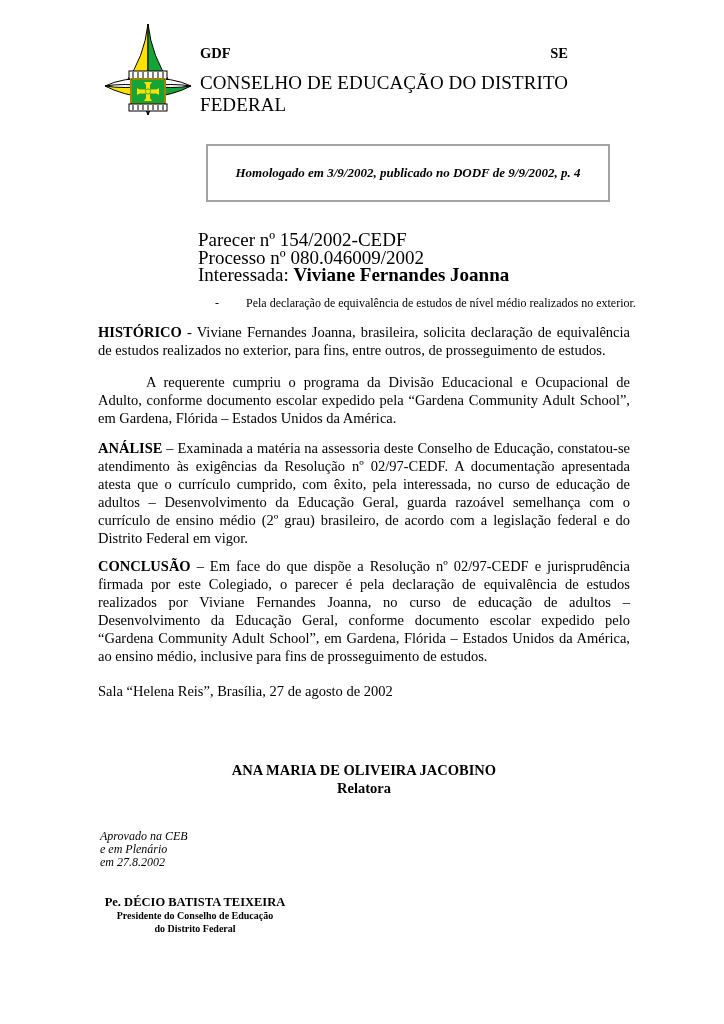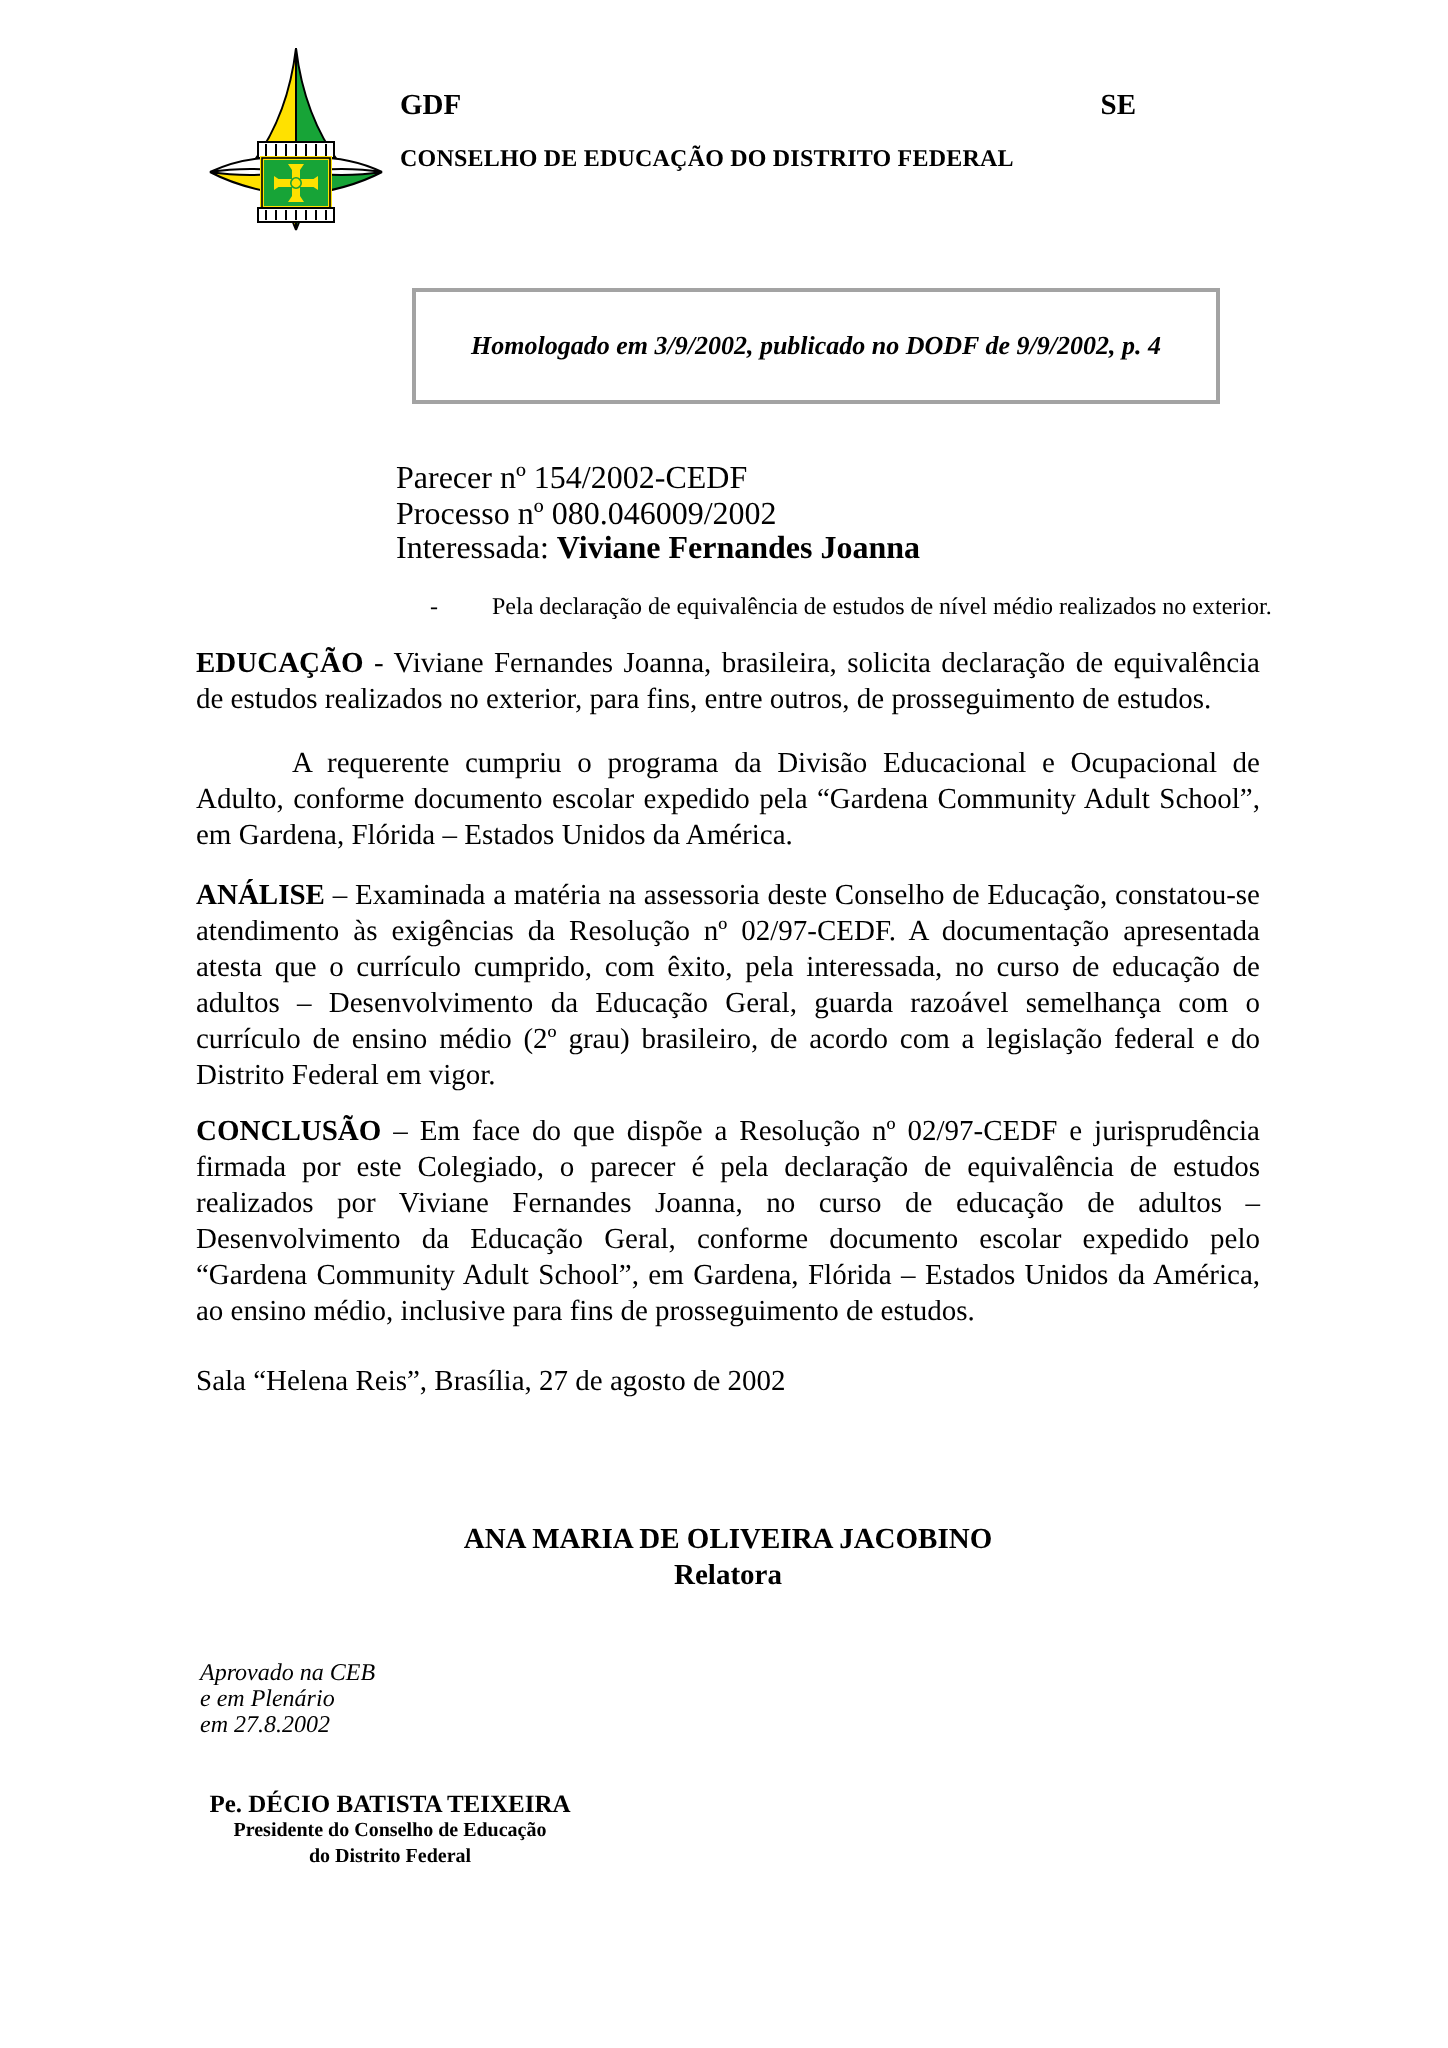--- a/index.html
+++ b/index.html
@@ -6,27 +6,27 @@
   .page {
     position:relative; width:724px; height:1024px; background:#ffffff;
     font-family:"Liberation Serif", serif; color:#000; overflow:hidden;
   }
   .abs { position:absolute; }
   .logo { left:102px; top:22px; width:92px; height:96px; }
   .hdr-row1 {
     left:200px; top:45px; width:368px; display:flex;
     justify-content:space-between; font-weight:bold; font-size:14.5px;
   }
-  .hdr-row2 { left:200px; top:72px; width:420px; font-weight:bold; font-size:12px; letter-spacing:0.1px; }
+  .hdr-row2 { left:200px; top:72px; width:420px; font-weight:normal; font-size:19px; letter-spacing:0.1px; }
   .homolog-box {
     left:206px; top:144px; width:400px; height:54px; border:2px solid #a3a3a3;
     display:flex; align-items:center; justify-content:center;
     font-weight:bold; font-style:italic; font-size:13px; text-align:center;
   }
-  .ref-block { left:198px; top:231px; font-size:16px; line-height:17.5px; }
+  .ref-block { left:198px; top:231px; font-size:19px; line-height:17.5px; }
   .ref-line { display:block; }
   .bold { font-weight:bold; }
   .subject { left:215px; top:296px; font-size:12px; display:flex; }
   .subject .subject-text { margin-left:27px; }
   .para {
     left:98px; width:532px; font-size:14.5px; line-height:18px;
     text-align:justify; margin:0;
   }
   .p1 { top:323px; }
   .p2 { top:373px; text-indent:48px; }
@@ -89,21 +89,21 @@
     <span class="ref-line">Parecer nº 154/2002-CEDF</span>
     <span class="ref-line">Processo nº 080.046009/2002</span>
     <span class="ref-line"><span>Interessada: </span><span class="bold">Viviane Fernandes Joanna</span></span>
   </div>
 
   <div class="abs subject">
     <span>-</span>
     <span class="subject-text">Pela declaração de equivalência de estudos de nível médio realizados no exterior.</span>
   </div>
 
-  <p class="abs para p1"><span class="bold">EDUCAÇÃO</span><span> - Viviane Fernandes Joanna, brasileira, solicita declaração de equivalência de estudos realizados no exterior, para fins, entre outros, de prosseguimento de estudos.</span></p>
+  <p class="abs para p1"><span class="bold">HISTÓRICO</span><span> - Viviane Fernandes Joanna, brasileira, solicita declaração de equivalência de estudos realizados no exterior, para fins, entre outros, de prosseguimento de estudos.</span></p>
 
   <p class="abs para p2"><span>A requerente cumpriu o programa da Divisão Educacional e Ocupacional de Adulto, conforme documento escolar expedido pela “Gardena Community Adult School”, em Gardena, Flórida – Estados Unidos da América.</span></p>
 
   <p class="abs para p3"><span class="bold">ANÁLISE</span><span> – Examinada a matéria na assessoria deste Conselho de Educação, constatou-se atendimento às exigências da Resolução nº 02/97-CEDF. A documentação apresentada atesta que o currículo cumprido, com êxito, pela interessada, no curso de educação de adultos – Desenvolvimento da Educação Geral, guarda razoável semelhança com o currículo de ensino médio (2º grau) brasileiro, de acordo com a legislação federal e do Distrito Federal em vigor.</span></p>
 
   <p class="abs para p4"><span class="bold">CONCLUSÃO</span><span> – Em face do que dispõe a Resolução nº 02/97-CEDF e jurisprudência firmada por este Colegiado, o parecer é pela declaração de equivalência de estudos realizados por Viviane Fernandes Joanna, no curso de educação de adultos – Desenvolvimento da Educação Geral, conforme documento escolar expedido pelo “Gardena Community Adult School”, em Gardena, Flórida – Estados Unidos da América, ao ensino médio, inclusive para fins de prosseguimento de estudos.</span></p>
 
   <div class="abs place-date">Sala “Helena Reis”, Brasília, 27 de agosto de 2002</div>
 
   <div class="abs relator">

